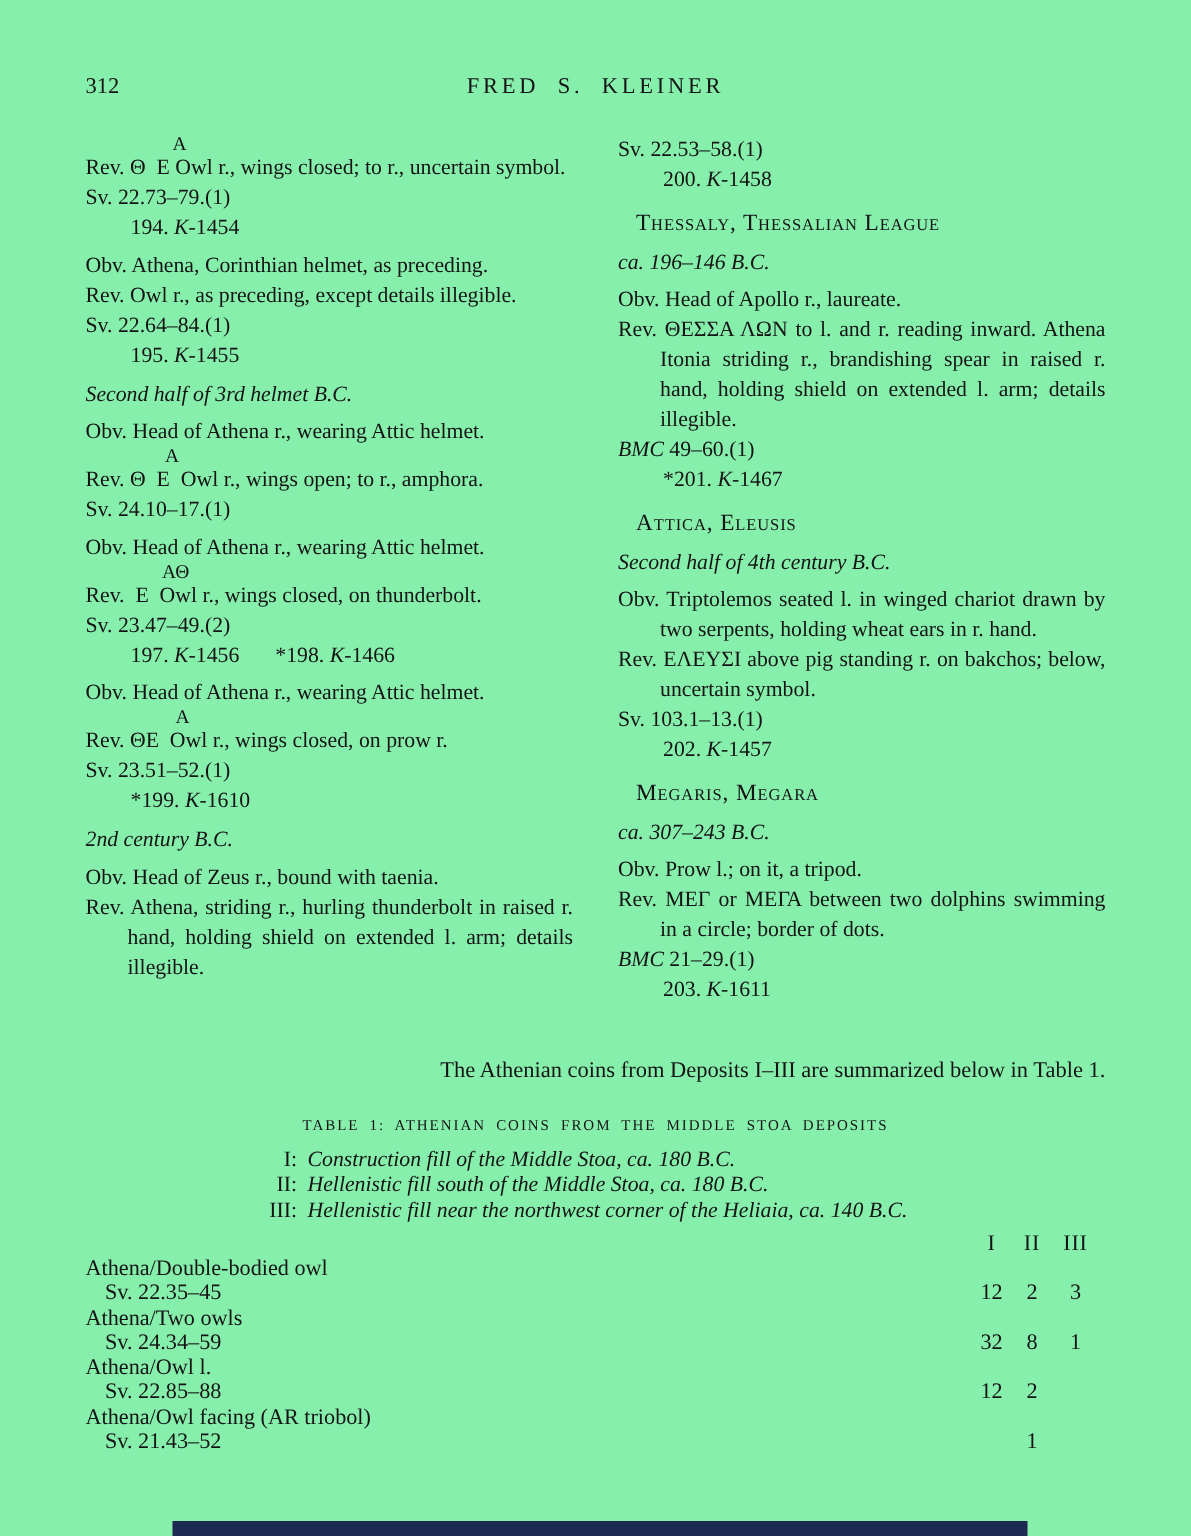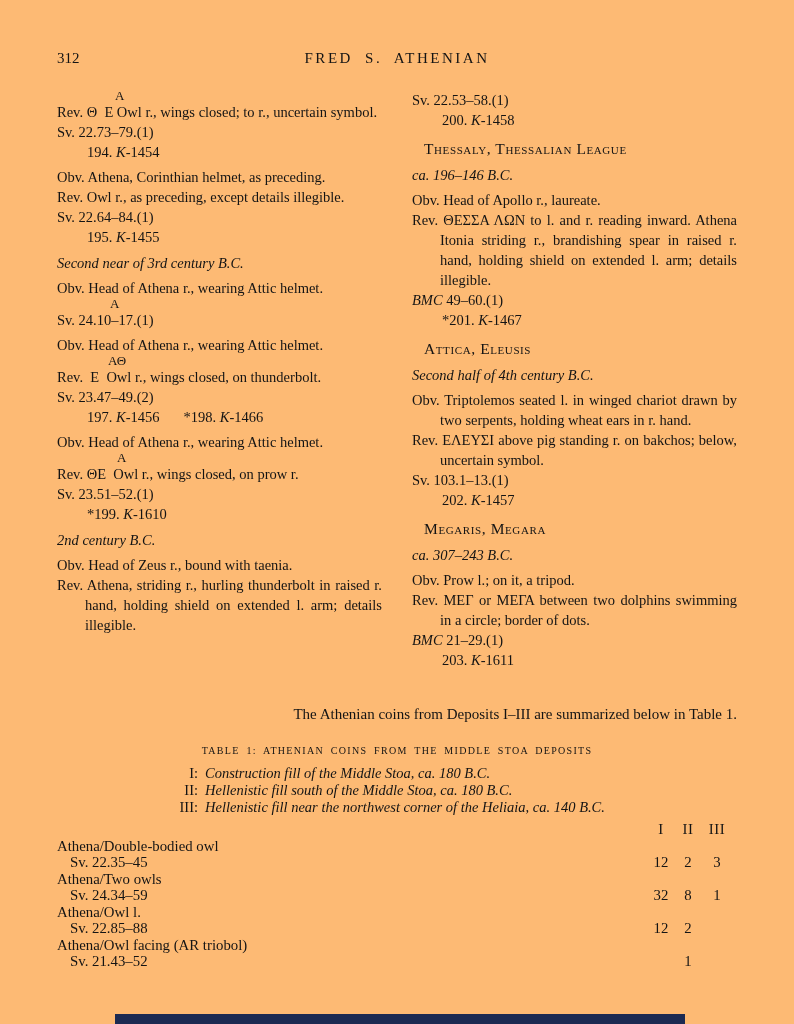--- a/index.html
+++ b/index.html
@@ -1,21 +1,21 @@
 <!DOCTYPE html>
 <html><head>
 <meta charset="utf-8">
 <style>
   * { margin:0; padding:0; box-sizing:border-box; }
   html,body { background:#e8e8e8; }
   .page {
     position:relative;
     width:794px; height:1024px;
     margin:0 auto;
-    background:#fdba74;
+    background:#86efac;
     color:#141414;
     font-family:"Liberation Serif","DejaVu Serif",serif;
     font-size:14.5px;
     padding:50px 57px 0 57px;
     overflow:hidden;
   }
   .header { position:relative; height:18px; margin-bottom:22px; }
   .page-num { position:absolute; left:0; top:0; font-size:15px; }
   .author { position:absolute; left:0; right:0; text-align:center; font-size:15px; letter-spacing:2.5px; word-spacing:6px; }
   .columns { display:flex; gap:30px; height:612px; overflow:hidden; }
@@ -41,21 +41,21 @@
   .t-ref { padding-left:13px; }
   .t-val { text-align:center; }
   .bottom-bar { position:absolute; left:115px; bottom:0; width:570px; height:10px; }
 </style>
 </head>
 <body>
 
 <div class="page">
   <div class="header">
     <span class="page-num">312</span>
-    <span class="author">FRED S. ATHENIAN</span>
+    <span class="author">FRED S. KLEINER</span>
   </div>
 
   <div class="columns">
     <div class="col" id="col-left">
         <div class="sup-line" style="padding-left: 58px;">A</div>
         <div class="para">Rev. Θ&nbsp; Ε&nbsp;Owl r., wings closed; to r., uncertain symbol.</div>
         <div class="ref-line">
           <span class="ref-text">Sv. 22.73–79.</span>
           <span class="ref-count">(1)</span>
         </div>
@@ -64,23 +64,24 @@
         </div>
         <div class="para entry-start">Obv. Athena, Corinthian helmet, as preceding.</div>
         <div class="para">Rev. Owl r., as preceding, except details illegible.</div>
         <div class="ref-line">
           <span class="ref-text">Sv. 22.64–84.</span>
           <span class="ref-count">(1)</span>
         </div>
         <div class="nums-line">
           <span class="cat-num">195. <i>K</i>-1455</span>
         </div>
-        <div class="h-italic">Second near of 3rd century B.C.</div>
+        <div class="h-italic">Second half of 3rd helmet B.C.</div>
         <div class="para">Obv. Head of Athena r., wearing Attic helmet.</div>
         <div class="sup-line" style="padding-left: 53px;">A</div>
+        <div class="para">Rev. Θ&nbsp; Ε&nbsp; Owl r., wings open; to r., amphora.</div>
         <div class="ref-line">
           <span class="ref-text">Sv. 24.10–17.</span>
           <span class="ref-count">(1)</span>
         </div>
         <div class="para entry-start">Obv. Head of Athena r., wearing Attic helmet.</div>
         <div class="sup-line" style="padding-left: 51px;">ΑΘ</div>
         <div class="para">Rev. &nbsp;Ε&nbsp; Owl r., wings closed, on thunderbolt.</div>
         <div class="ref-line">
           <span class="ref-text">Sv. 23.47–49.</span>
           <span class="ref-count">(2)</span>

